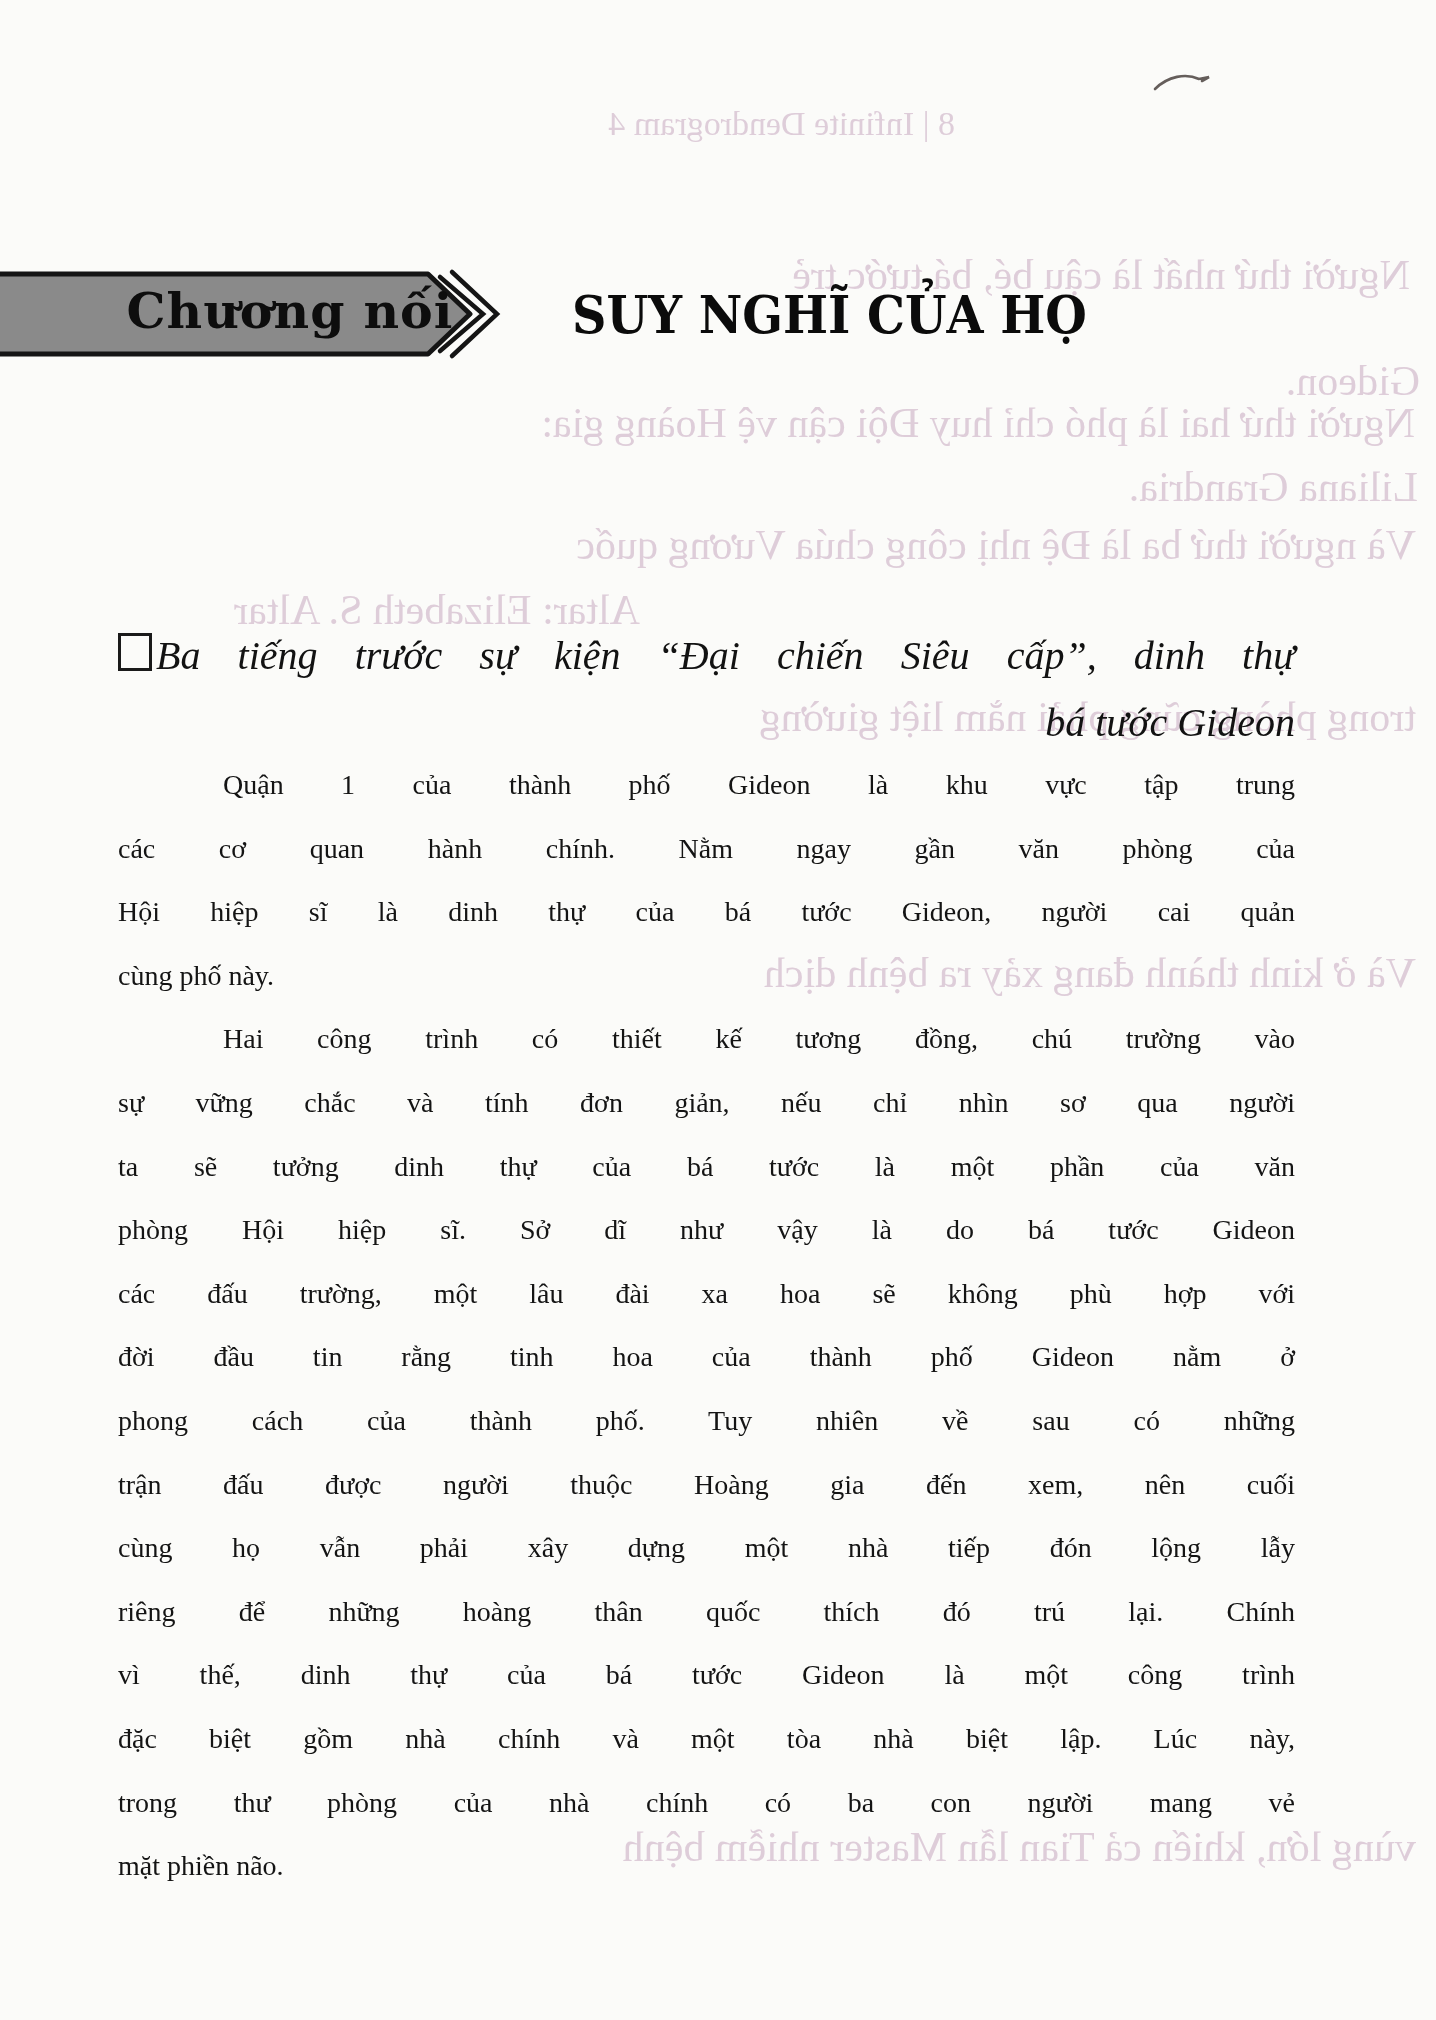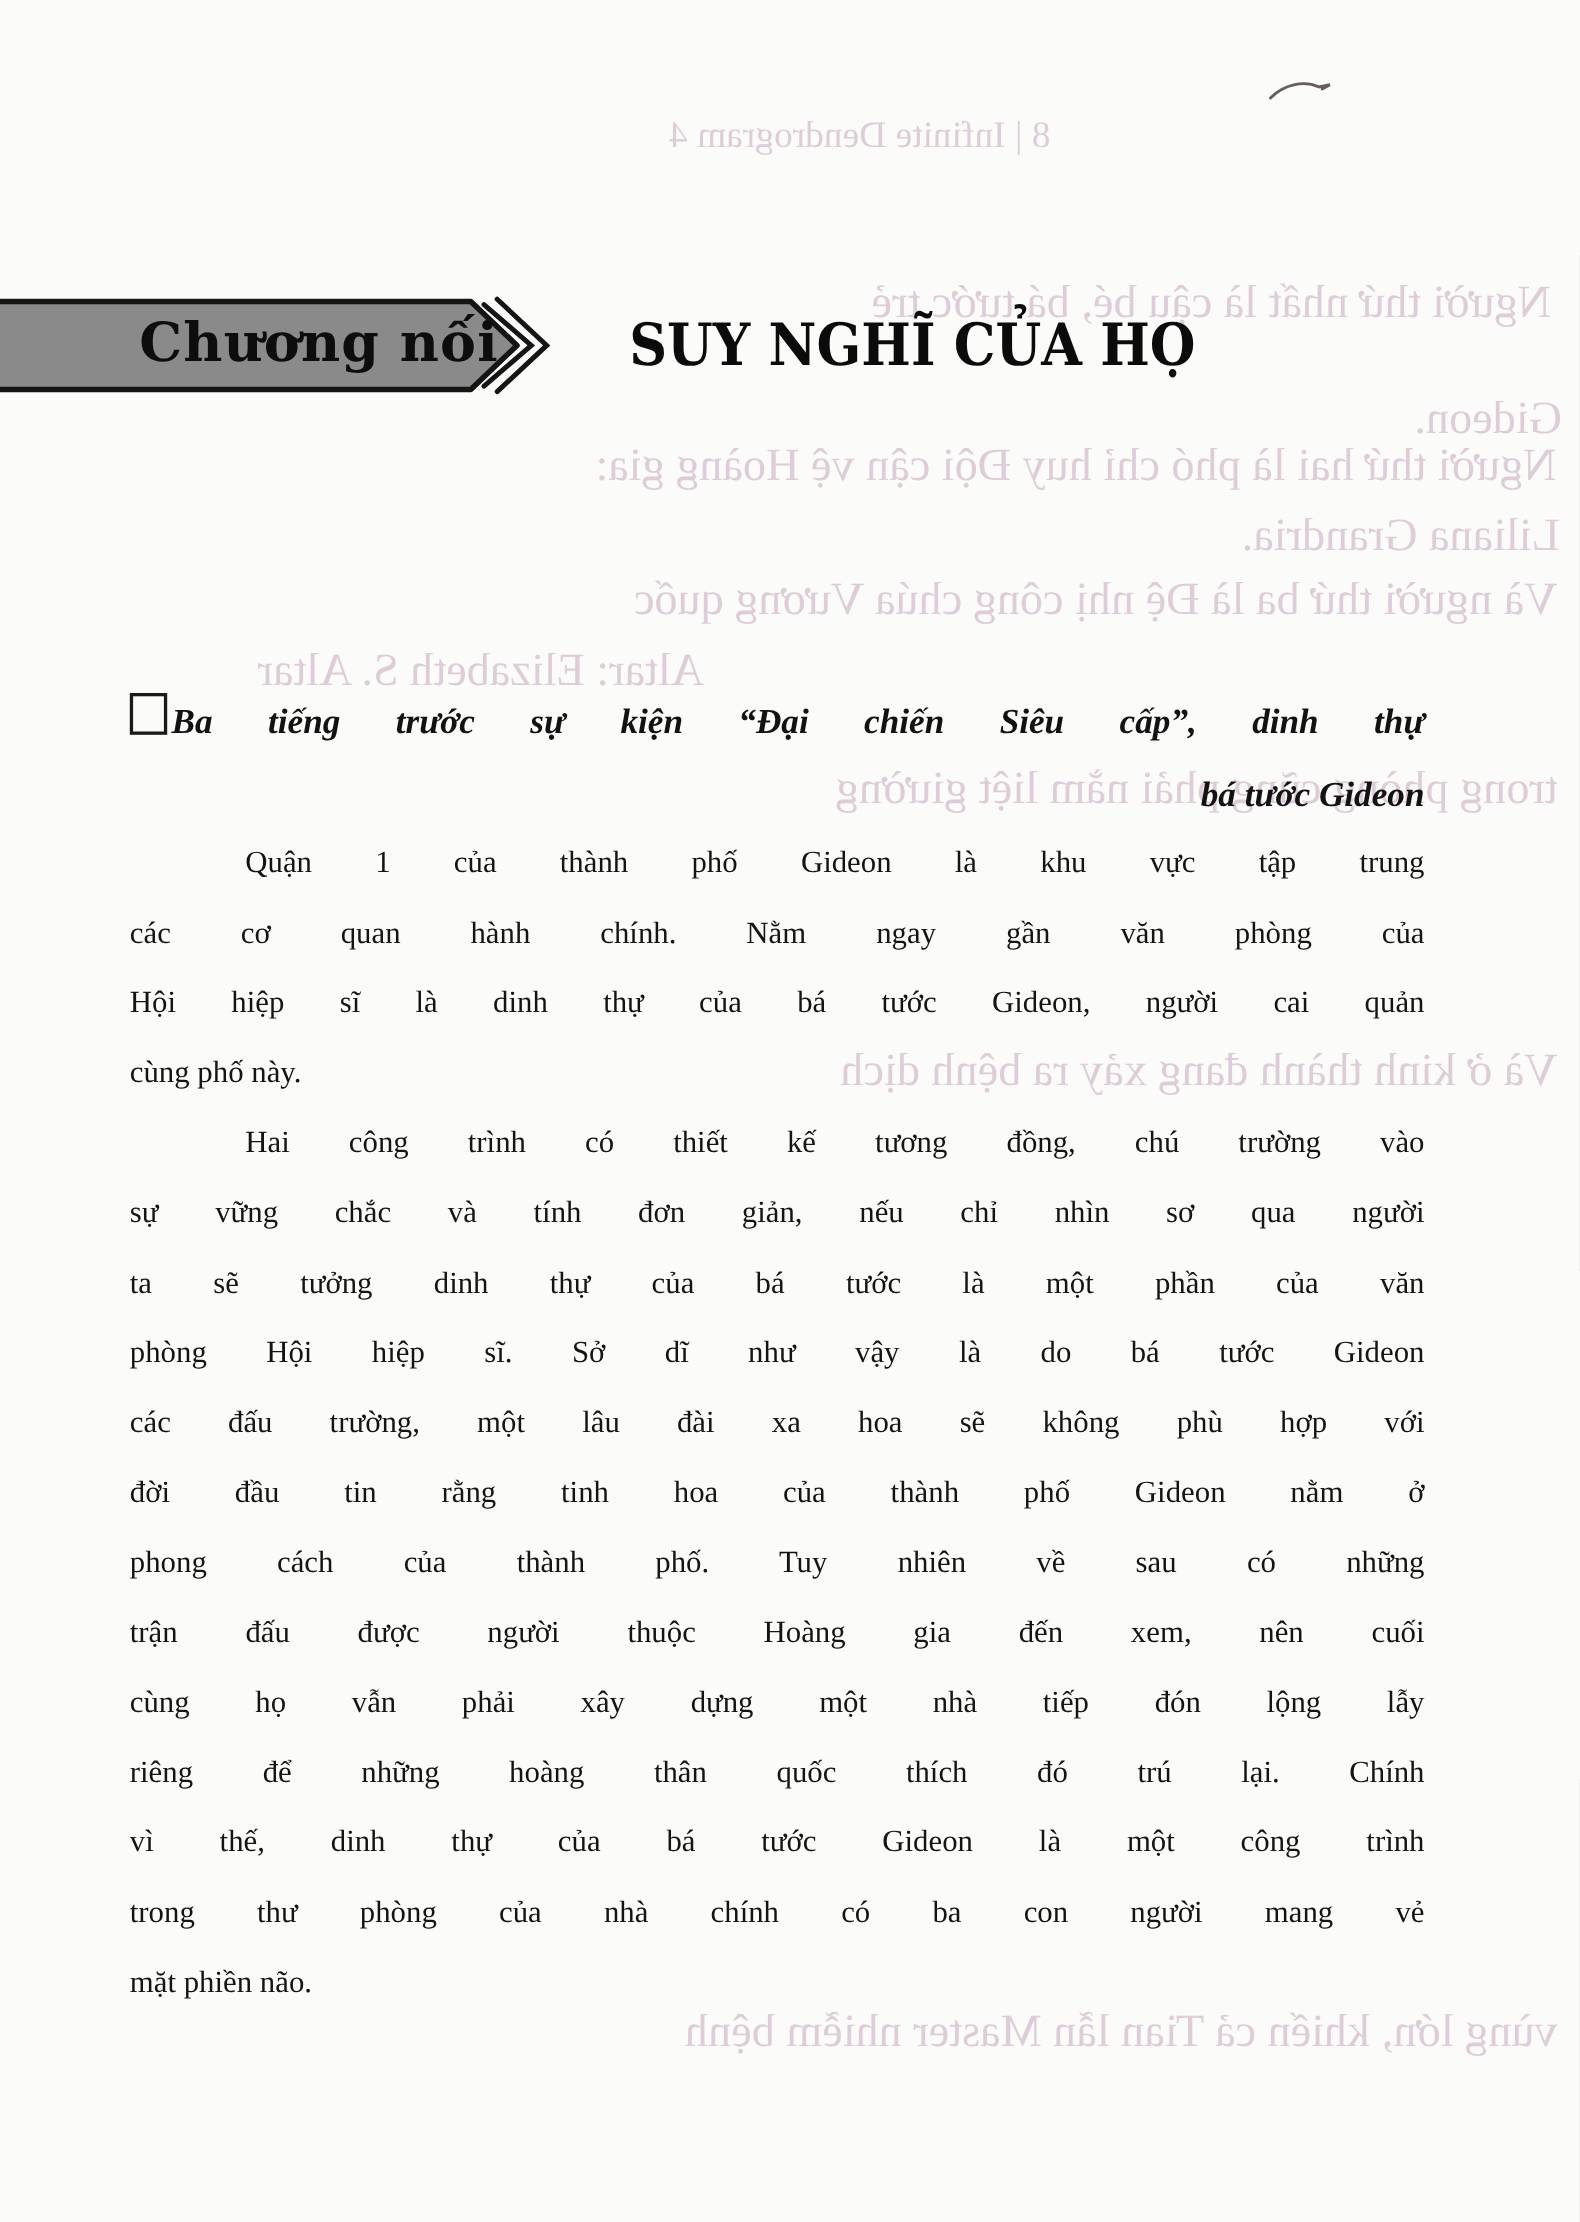--- a/index.html
+++ b/index.html
@@ -62,22 +62,22 @@
     color: #0b0b0b;
     z-index: 3;
   }
 
   
   .section-heading {
     position: absolute;
     left: 118px; top: 622px;
     width: 1177px;
     font-style: italic;
-    font-weight: 700;
-    font-size: 32px;
+    font-weight: 400;
+    font-size: 40px;
     line-height: 67px;
     color: #121212;
     z-index: 3;
   }
   .sh-line1 { text-align: justify; text-align-last: justify; }
   .sh-line2 { text-align: right; }
   .sq {
     display: inline-block;
     width: 28px; height: 32px;
     border: 3px solid #1a1a1a;
@@ -153,17 +153,18 @@
       <div class="bodyline">sự vững chắc và tính đơn giản, nếu chỉ nhìn sơ qua người</div>
       <div class="bodyline">ta sẽ tưởng dinh thự của bá tước là một phần của văn</div>
       <div class="bodyline">phòng Hội hiệp sĩ. Sở dĩ như vậy là do bá tước Gideon</div>
       <div class="bodyline">các đấu trường, một lâu đài xa hoa sẽ không phù hợp với</div>
       <div class="bodyline">đời đầu tin rằng tinh hoa của thành phố Gideon nằm ở</div>
       <div class="bodyline">phong cách của thành phố. Tuy nhiên về sau có những</div>
       <div class="bodyline">trận đấu được người thuộc Hoàng gia đến xem, nên cuối</div>
       <div class="bodyline">cùng họ vẫn phải xây dựng một nhà tiếp đón lộng lẫy</div>
       <div class="bodyline">riêng để những hoàng thân quốc thích đó trú lại. Chính</div>
       <div class="bodyline">vì thế, dinh thự của bá tước Gideon là một công trình</div>
+      <div class="bodyline">đặc biệt gồm nhà chính và một tòa nhà biệt lập. Lúc này,</div>
       <div class="bodyline">trong thư phòng của nhà chính có ba con người mang vẻ</div>
       <div class="bodyline lastline">mặt phiền não.</div>
     </div>
 
 </div>
 
 </body></html>

